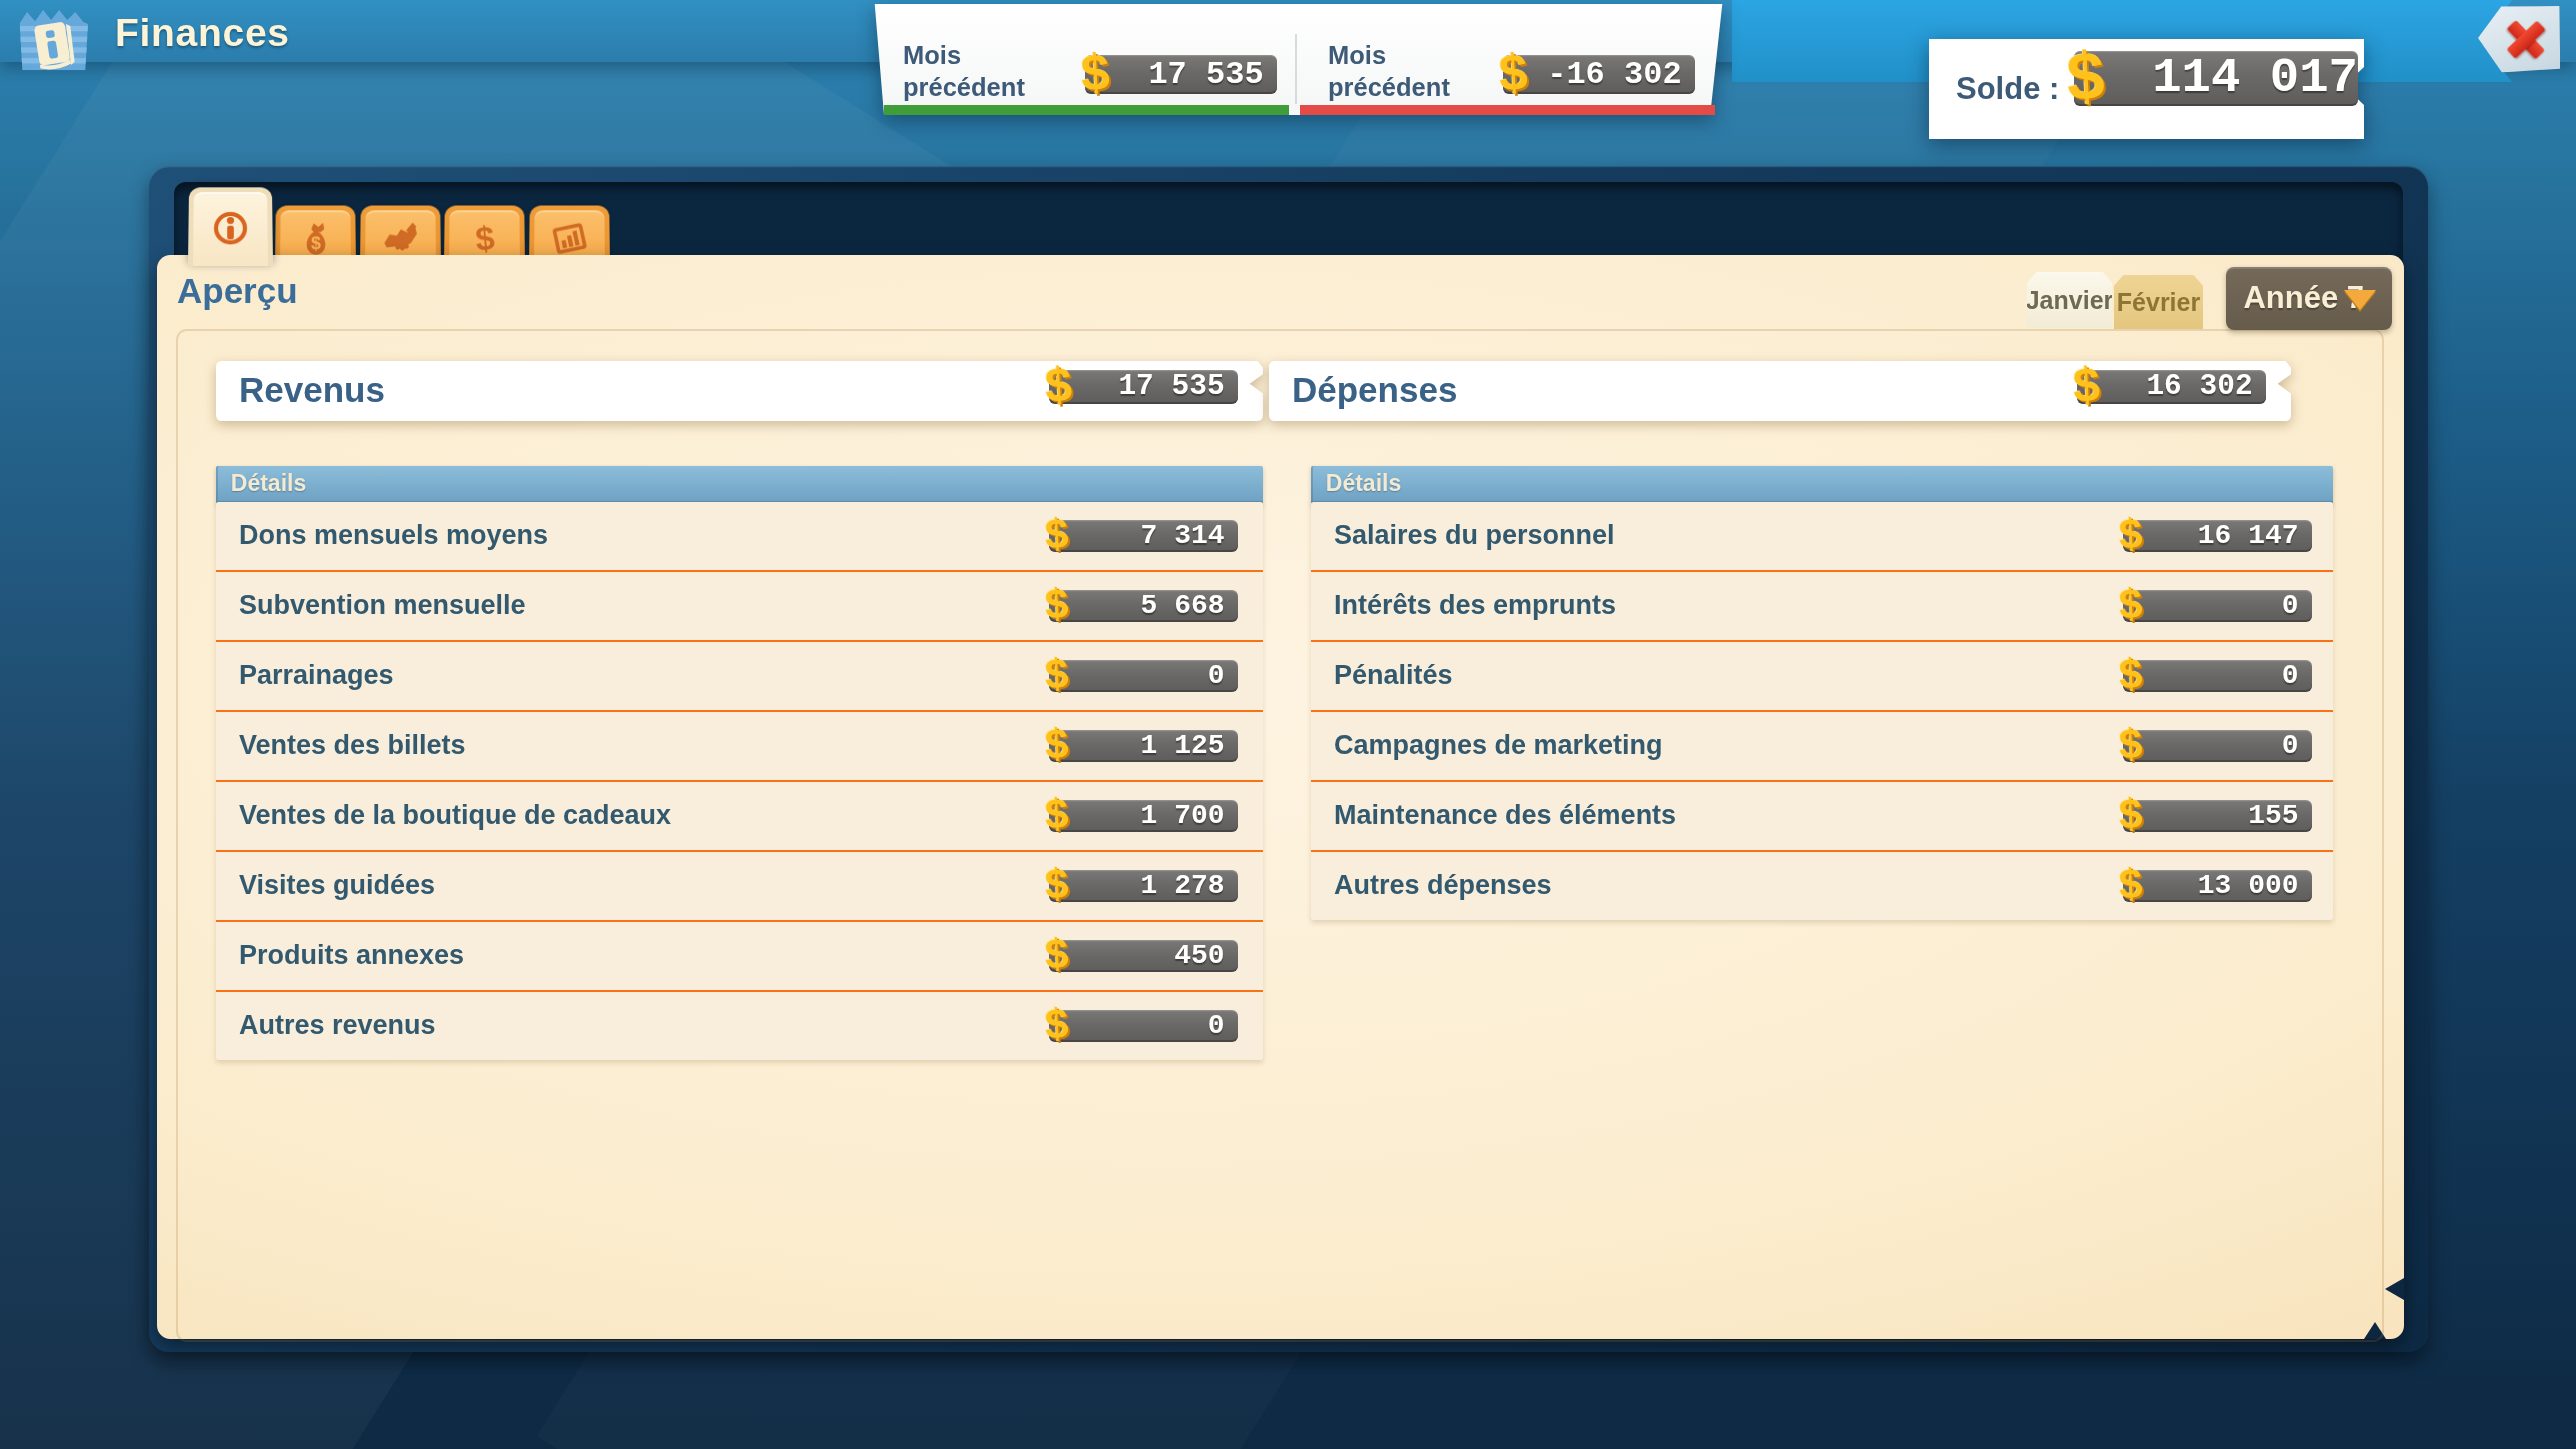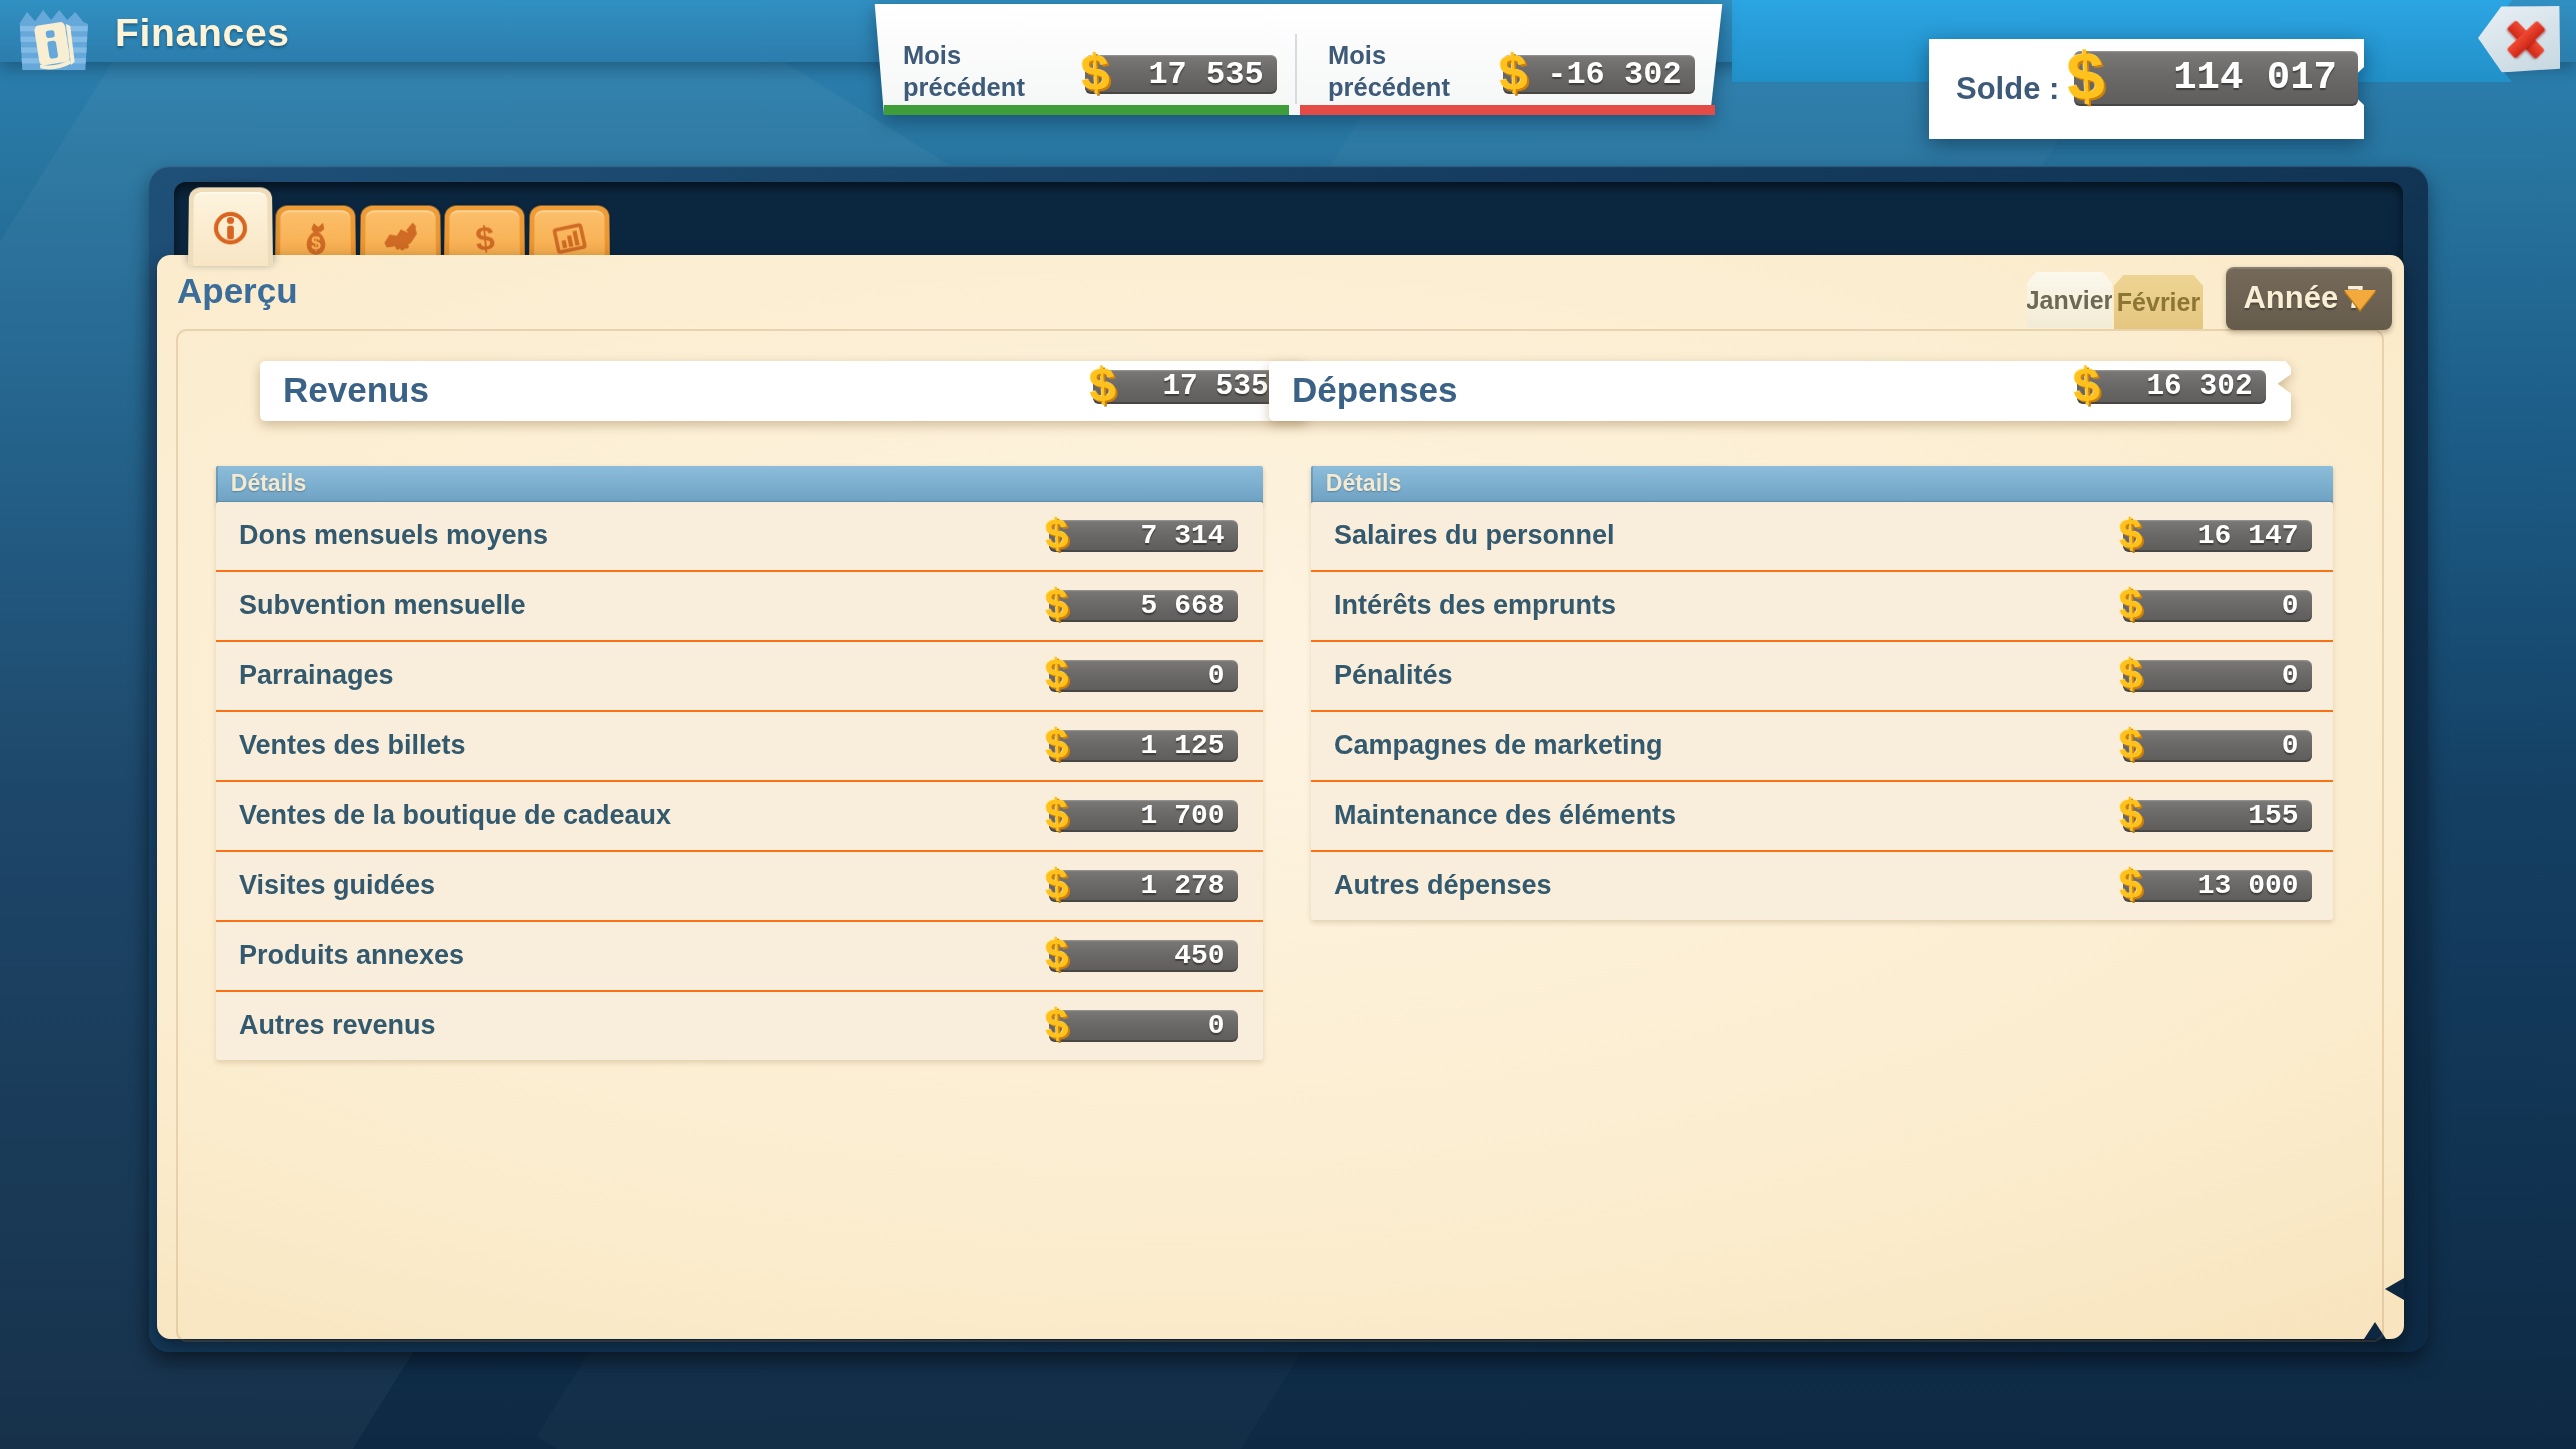--- a/index.html
+++ b/index.html
@@ -20,21 +20,21 @@
   
   .mbadge{position:absolute;background:linear-gradient(180deg,#7b7977,#6b6967 45%,#5f5d5b);
     border-radius:6px;box-shadow:inset 0 1.3px 0 rgba(255,255,255,.18),inset 0 -2px 0 rgba(0,0,0,.25);}
   .mbadge .amt{position:absolute;right:13.4px;top:50%;transform:translateY(-52%);
     color:#ffffff;text-shadow:0 2px 1.3px rgba(0,0,0,.4);white-space:nowrap;font-family:Liberation Mono, monospace;}
   .mbadge .dollar{position:absolute;left:-4px;top:50%;transform:translateY(-54%) rotate(-3deg);
     color:#ffc21d;text-shadow:2px 2px 0 #cf8009,-0.7px -0.7px 0.7px #ffe489;}
   .mbadge.sm{width:189px;height:32px;}  .mbadge.sm .amt{font-size:28px;}  .mbadge.sm .dollar{font-size:42px;}
   .mbadge.md{width:189px;height:34px;}  .mbadge.md .amt{font-size:29.5px;}  .mbadge.md .dollar{font-size:48px;}
   .mbadge.lg{width:192px;height:39px;}  .mbadge.lg .amt{font-size:32px;}  .mbadge.lg .dollar{font-size:51px;}
-  .mbadge.xl{width:284px;height:55px;}  .mbadge.xl .amt{font-size:39px;right:21px;}  .mbadge.xl .dollar{font-size:67px;left:-6.7px;}
+  .mbadge.xl{width:284px;height:55px;}  .mbadge.xl .amt{font-size:49px;right:0;}  .mbadge.xl .dollar{font-size:67px;left:-6.7px;}
 
   
   .banner-wrap{position:absolute;left:864px;top:4px;width:861px;height:111px;
     filter:drop-shadow(0 6px 9.4px rgba(2,20,40,.4));z-index:6;}
   .banner{position:absolute;inset:0;background:linear-gradient(180deg,#ffffff,#f5f6f6);
     clip-path:polygon(10.7px 0,calc(100% - 2.7px) 0,calc(100% - 14.8px) 100%,20px 100%);}
   .banner-label{position:absolute;top:35px;width:161px;font-size:25.5px;line-height:32px;color:#3d5a78;}
   #lbl-income{left:39px;} #lbl-expense{left:464px;}
   .banner-div{position:absolute;left:431px;top:29.5px;width:2px;height:70px;background:#d6dbe0;}
   .bar{position:absolute;bottom:0;height:10px;}
@@ -106,21 +106,21 @@
     border-left:16px solid transparent;border-right:16px solid transparent;border-top:20px solid #f3a93c;
     filter:drop-shadow(0 2px 0 #b87a16);}
 
   
   .inset{position:absolute;left:176px;top:329px;width:2204px;height:1009px;border-radius:10.7px;z-index:9;
     border:2px solid rgba(164,120,60,.22);}
 
   
   .card-wrap{position:absolute;top:361px;height:60px;z-index:10;
     filter:drop-shadow(0 4.7px 6px rgba(120,85,35,.35));}
-  #card-rev{left:216px;width:1047px;margin-left:44px;} #card-dep{left:1269px;width:1022px;}
+  #card-rev{left:216px;width:1047px;} #card-dep{left:1269px;width:1022px;}
   .card{position:absolute;inset:0;background:#ffffff;border-radius:5.4px;
     clip-path:polygon(0 0,calc(100% - 5.4px) 0,100% 6.7px,100% 22%,calc(100% - 13.4px) 38%,100% 54%,100% 100%,0 100%);}
   .card-title{position:absolute;left:23px;top:50%;transform:translateY(-52%);font-size:35px;color:#3a6186;}
   .details-bar{position:absolute;top:466px;height:35px;z-index:10;border-radius:2px;
     background:linear-gradient(180deg,#8cbdda,#6fa2c4);border-bottom:3.4px solid #5d8fae;
     box-shadow:0 2.7px 4px rgba(80,60,30,.25),inset 2px 0 0 rgba(70,110,140,.35);
     display:flex;align-items:center;}
   #details-rev{left:216px;width:1047px;} #details-dep{left:1311px;width:1022px;}
   .details-bar span{font-size:23px;color:#f3ead1;padding-left:14.8px;text-shadow:0 1.3px 1.3px rgba(40,70,95,.4);}
   .rows-box{position:absolute;top:502px;z-index:10;background:#f8eedb;border-radius:2.7px;

